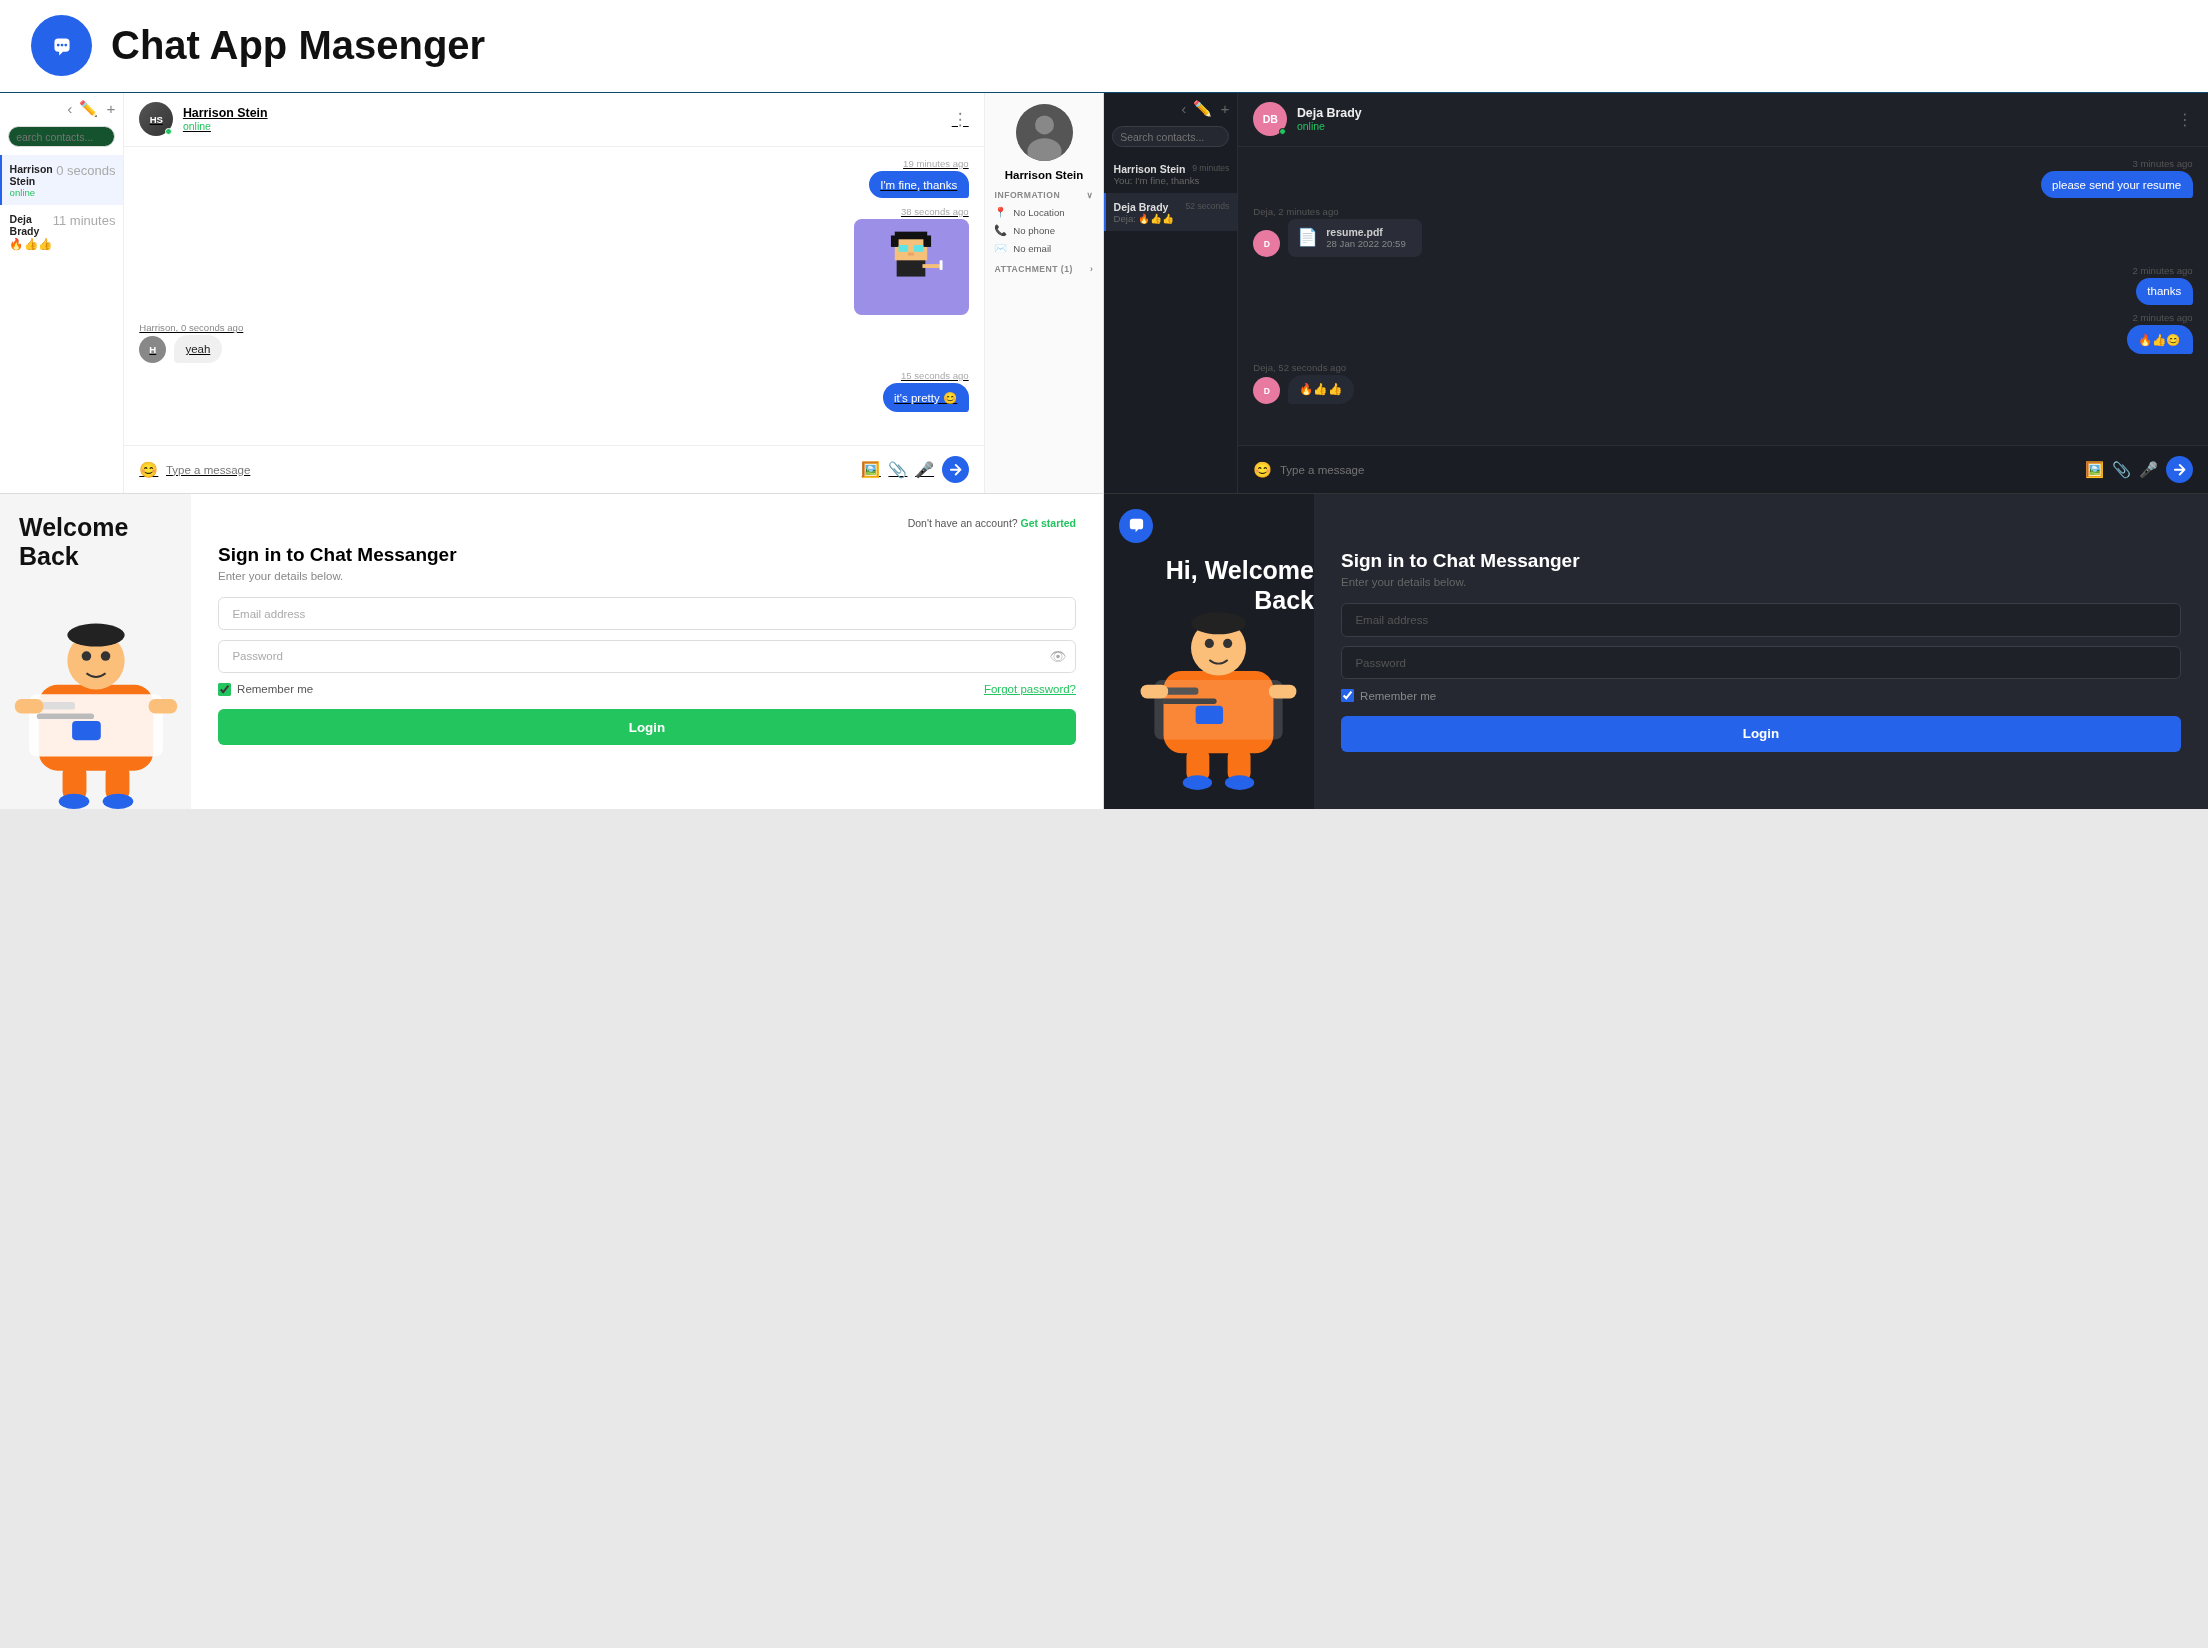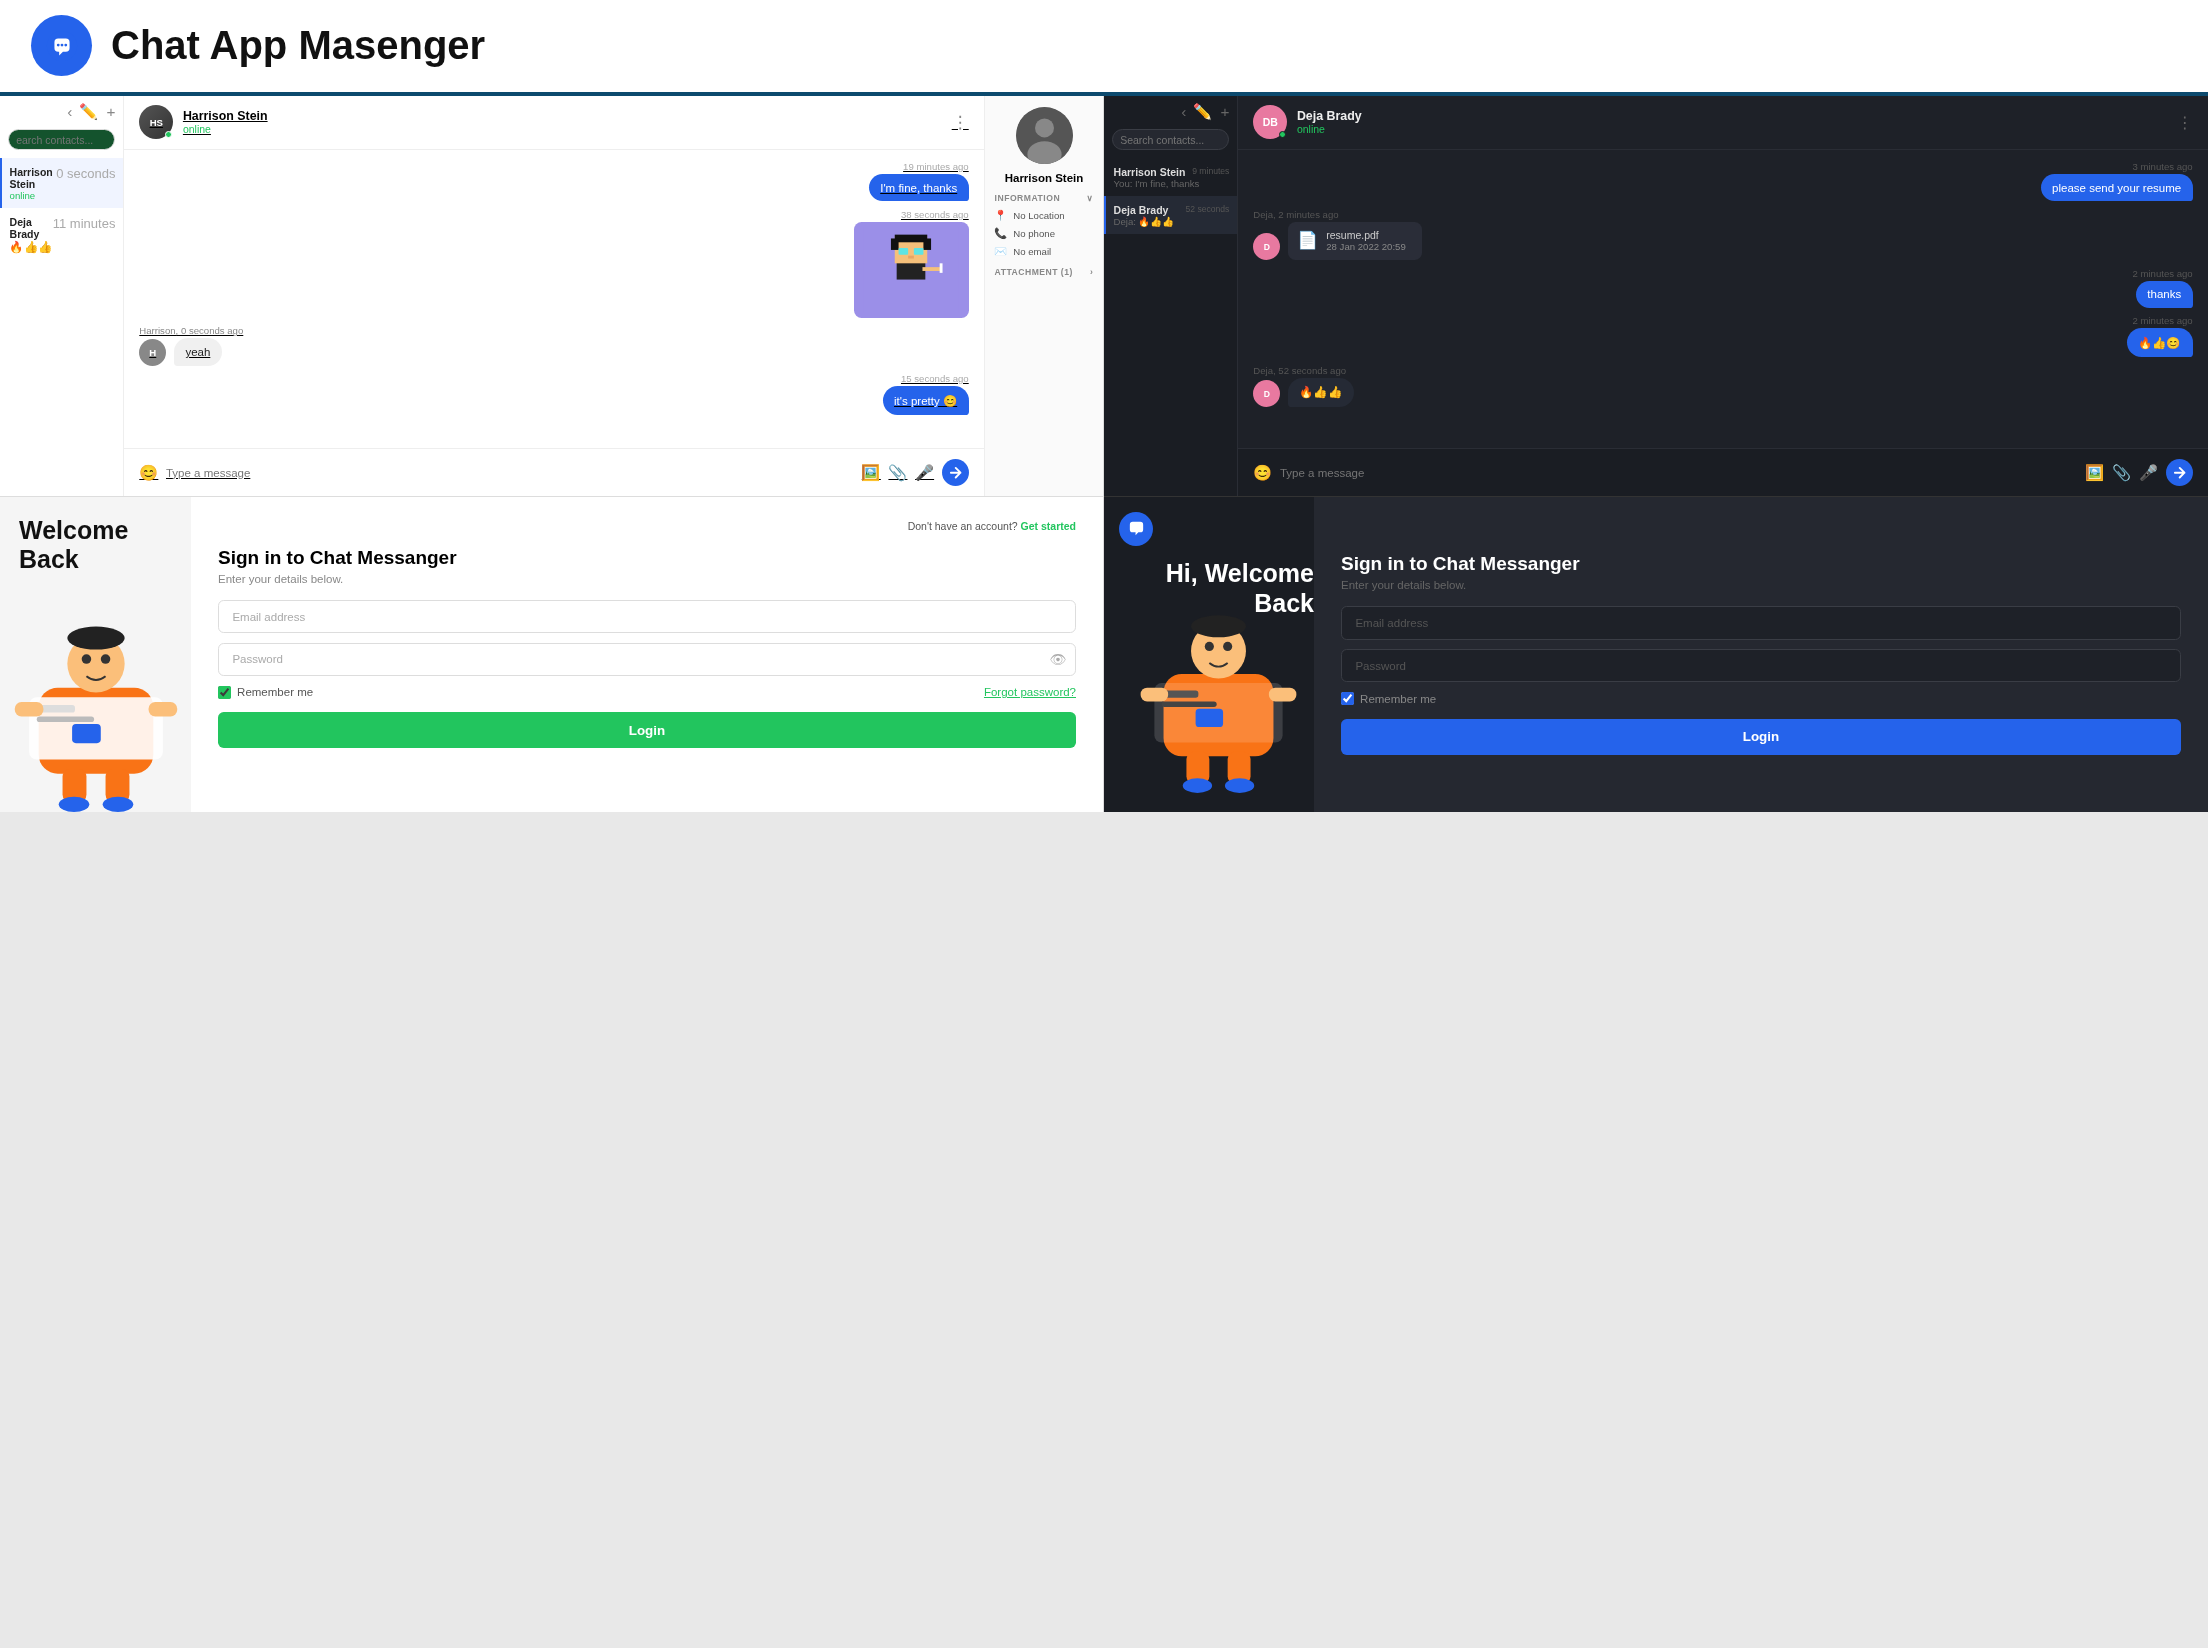--- a/index.html
+++ b/index.html
@@ -1,19 +1,19 @@
 <!DOCTYPE html>
 <html><head>
   <meta charset="utf-8">
   <style>
     * { box-sizing: border-box; margin: 0; padding: 0; }
     body { font-family: -apple-system, BlinkMacSystemFont, 'Segoe UI', sans-serif; background: #e8e8e8; }
 
     
-    .header { background: white; padding: 15.3px 31px; display: flex; align-items: center; gap: 19px; border-bottom: 4px solid #0c4a6e; }
+    .header { background: white; padding: 15.3px 31px; display: flex; align-items: center; gap: 19px; border-bottom: 1px solid #0c4a6e; }
     .header-logo { width: 61px; height: 61px; background: #2563eb; border-radius: 50%; display: flex; align-items: center; justify-content: center; }
     .header-logo svg { width: 34px; height: 34px; }
     .header-title { font-size: 40px; font-weight: 800; color: #111; }
 
     
     .main-grid { display: grid; grid-template-columns: 1fr 1fr; grid-template-rows: auto auto; gap: 0; }
 
     
     .chat-light { background: #fff; display: flex; height: 401px; border-right: 1px solid #ddd; border-bottom: 1px solid #ddd; overflow: hidden; }
     .sidebar-light { width: 124px; background: #fff; border-right: 1px solid #eee; display: flex; flex-direction: column; padding: 7.6px 0; }
@@ -75,21 +75,21 @@
     .chat-contact-name-dark { font-size: 12.4px; font-weight: 600; color: #eee; }
     .chat-contact-online-dark { font-size: 10.5px; color: #22c55e; }
     .messages-area-dark { flex: 1; padding: 11.5px 15.3px; overflow-y: auto; display: flex; flex-direction: column; gap: 7.6px; background: #1e2128; }
     .msg-time-dark { font-size: 9.6px; color: #555; text-align: left; margin-bottom: 1.9px; }
     .msg-time-dark-right { font-size: 9.6px; color: #555; text-align: right; margin-bottom: 1.9px; }
     .msg-bubble-right-dark { background: #2563eb; color: white; padding: 7.6px 11.5px; border-radius: 15.3px 15.3px 3.8px 15.3px; font-size: 11.5px; align-self: flex-end; max-width: 210px; }
     .msg-bubble-left-dark { background: #252a35; color: #ddd; padding: 7.6px 11.5px; border-radius: 15.3px 15.3px 15.3px 3.8px; font-size: 11.5px; max-width: 210px; }
     .file-attachment { background: #2a2d38; border-radius: 7.6px; padding: 7.6px 9.6px; display: flex; align-items: center; gap: 7.6px; min-width: 134px; }
     .file-icon { font-size: 17px; color: #e53e3e; }
     .file-info { font-size: 9.6px; color: #888; }
-    .file-name { font-size: 10.5px; color: #ccc; font-weight: 400; }
+    .file-name { font-size: 10.5px; color: #ccc; font-weight: 700; }
     .chat-input-bar-dark { display: flex; align-items: center; gap: 7.6px; padding: 9.6px 15.3px; border-top: 1px solid #2a2d35; background: #1a1d23; }
     .chat-input-bar-dark input { flex: 1; border: none; outline: none; font-size: 11.5px; color: #666; background: transparent; }
     .input-icon-dark { font-size: 15.3px; color: #555; cursor: pointer; }
     .send-btn-dark { background: #2563eb; border: none; border-radius: 50%; width: 27px; height: 27px; display: flex; align-items: center; justify-content: center; cursor: pointer; }
 
     
     .login-light { background: #f5f5f5; display: flex; height: 315px; border-right: 1px solid #ddd; overflow: hidden; }
     .login-illustration-light { width: 191px; display: flex; align-items: flex-end; justify-content: center; padding-bottom: 0; overflow: hidden; position: relative; }
     .welcome-text-light { position: absolute; top: 19px; left: 19px; font-size: 25px; font-weight: 800; color: #111; }
     .login-form-light { flex: 1; background: white; padding: 23px 27px; display: flex; flex-direction: column; }

